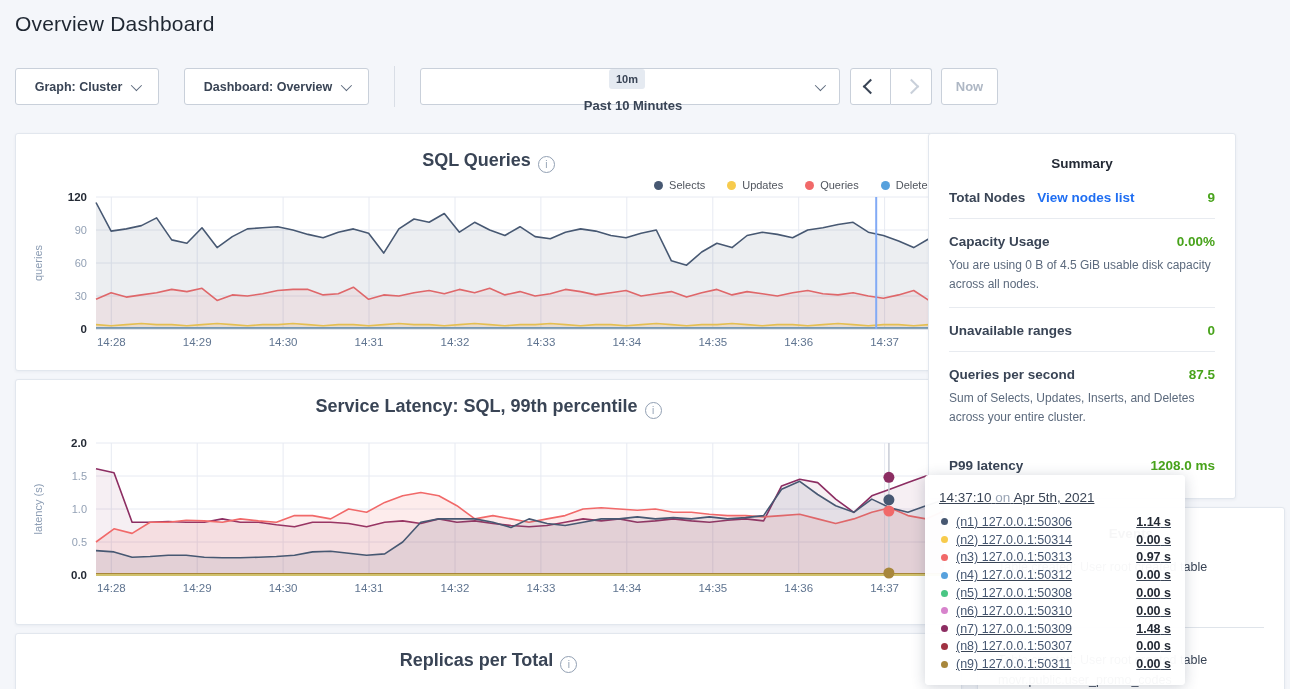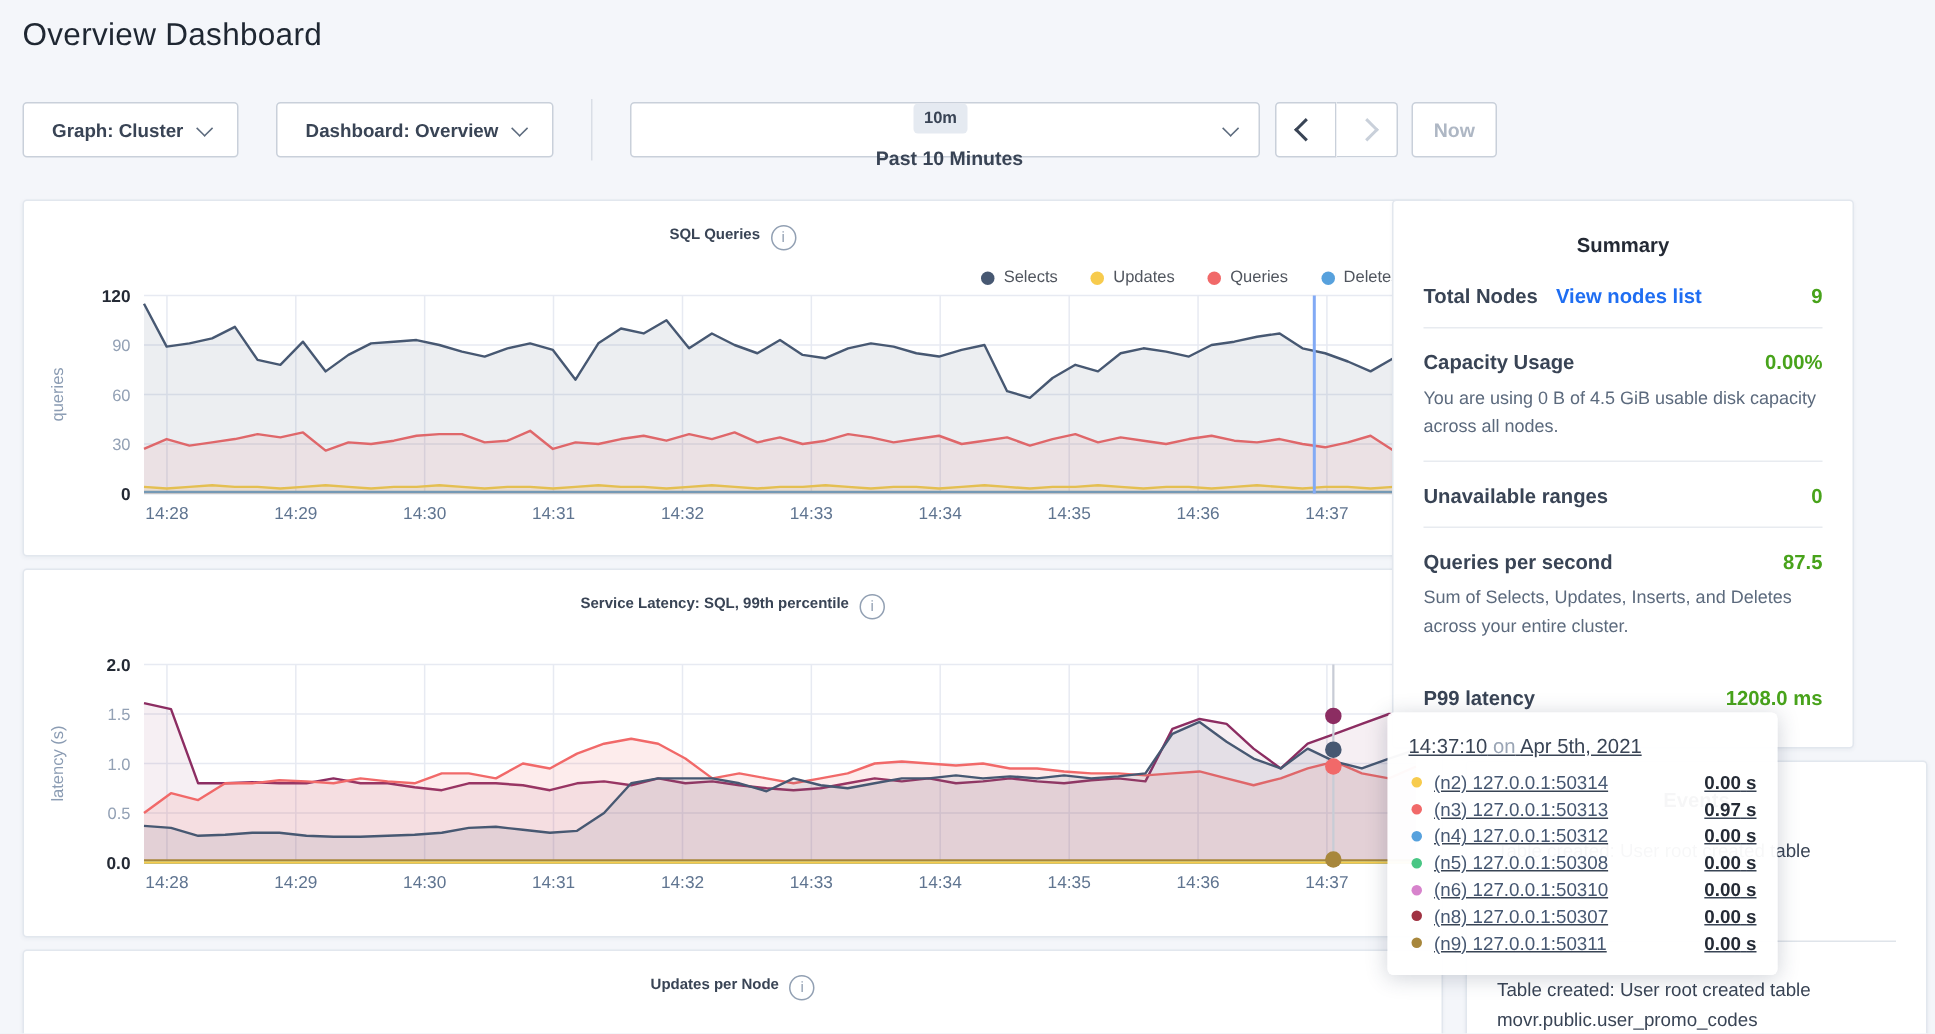--- a/index.html
+++ b/index.html
@@ -18,21 +18,21 @@
   .chev-right{border-right:2.5px solid #c9d0da;border-top:2.5px solid #c9d0da;transform:rotate(45deg);width:9px;height:9px;}
   .abs-chev{position:absolute;right:16px;top:14px;}
   .pnwrap{position:absolute;left:850px;top:68px;display:flex;}
   .pnwrap .pbtn{width:41px;height:37px;background:#fff;border:1px solid #c9d0da;display:flex;align-items:center;justify-content:center;cursor:pointer;padding:0;}
   .pnwrap .pbtn:first-child{border-radius:3px 0 0 3px;}
   .pnwrap .pbtn:last-child{border-radius:0 3px 3px 0;border-left:none;}
   .nowbtn{color:#aeb7c4;font-size:13px;}
 
   
   .card{position:absolute;background:#fff;border:1px solid #e2e7ee;border-radius:3px;box-shadow:0 1px 3px rgba(56,76,108,.06);}
-  .ct{position:absolute;left:0;right:0;top:16px;text-align:center;font-size:10px;font-weight:700;color:#394455;}
+  .ct{position:absolute;left:0;right:0;top:16px;text-align:center;font-size:18px;font-weight:700;color:#394455;}
   .info-icon{display:inline-block;width:15px;height:15px;border:1px solid #92a0b3;border-radius:50%;color:#92a0b3;
              font-size:10px;line-height:15px;font-weight:400;text-align:center;vertical-align:-2px;margin-left:7px;}
   .info-icon::after{content:"i";}
 
   .legend{position:absolute;right:28px;top:45px;display:flex;gap:22px;align-items:center;}
   .li{display:flex;align-items:center;gap:6px;font-size:11px;color:#50555e;cursor:pointer;}
   .dot{width:9px;height:9px;border-radius:50%;display:inline-block;}
   svg.chart{position:absolute;}
   svg .yt{fill:#93a1b5;font-size:11px;}
   svg .ytb{fill:#242a35;font-size:11.5px;font-weight:700;}
@@ -214,21 +214,21 @@
         <text class="yt" x="61" y="111.0" text-anchor="end">0.5</text>
         <text class="yt" x="61" y="78.0" text-anchor="end">1.0</text>
         <text class="yt" x="61" y="45.0" text-anchor="end">1.5</text>
         <text class="ytb" x="61" y="12.0" text-anchor="end">2.0</text>
         <text class="ylab" transform="translate(16 74) rotate(-90)" text-anchor="middle">latency (s)</text>
       </svg>
   </div>
 
   <div class="card" style="left:15px;top:633px;width:945px;height:160px;">
     <div class="ct">
-      <span>Updates per Node</span><span class="info-icon"></span>
+      <span>Replicas per Total</span><span class="info-icon"></span>
     </div>
   </div>
 
   <div class="card" style="left:928px;top:133px;width:306px;height:364px;">
     <div class="sum-title">Summary</div>
 
     <div class="srow" style="padding-bottom:13px;">
       <div class="top">
         <span class="lbl">Total Nodes</span>
         <span class="link">View nodes list</span>
@@ -283,20 +283,25 @@
     </div>
   </div>
 
   <div class="tooltip">
     <div class="tt-title">
       <span>14:37:10</span>
       <span class="on">on</span>
       <span>Apr 5th, 2021</span>
     </div>
     <div class="tt-row">
+        <i class="ndot" style="background: rgb(71, 88, 114);"></i>
+        <span>(n1) 127.0.0.1:50306</span>
+        <span class="val"><span>1.14</span> <span>s</span></span>
+      </div>
+    <div class="tt-row">
         <i class="ndot" style="background: rgb(247, 203, 77);"></i>
         <span>(n2) 127.0.0.1:50314</span>
         <span class="val"><span>0.00</span> <span>s</span></span>
       </div>
     <div class="tt-row">
         <i class="ndot" style="background: rgb(241, 105, 105);"></i>
         <span>(n3) 127.0.0.1:50313</span>
         <span class="val"><span>0.97</span> <span>s</span></span>
       </div>
     <div class="tt-row">
@@ -308,20 +313,25 @@
         <i class="ndot" style="background: rgb(73, 198, 132);"></i>
         <span>(n5) 127.0.0.1:50308</span>
         <span class="val"><span>0.00</span> <span>s</span></span>
       </div>
     <div class="tt-row">
         <i class="ndot" style="background: rgb(215, 131, 204);"></i>
         <span>(n6) 127.0.0.1:50310</span>
         <span class="val"><span>0.00</span> <span>s</span></span>
       </div>
     <div class="tt-row">
+        <i class="ndot" style="background: rgb(140, 45, 98);"></i>
+        <span>(n7) 127.0.0.1:50309</span>
+        <span class="val"><span>1.48</span> <span>s</span></span>
+      </div>
+    <div class="tt-row">
         <i class="ndot" style="background: rgb(160, 50, 66);"></i>
         <span>(n8) 127.0.0.1:50307</span>
         <span class="val"><span>0.00</span> <span>s</span></span>
       </div>
     <div class="tt-row">
         <i class="ndot" style="background: rgb(168, 135, 60);"></i>
         <span>(n9) 127.0.0.1:50311</span>
         <span class="val"><span>0.00</span> <span>s</span></span>
       </div>
   </div>

